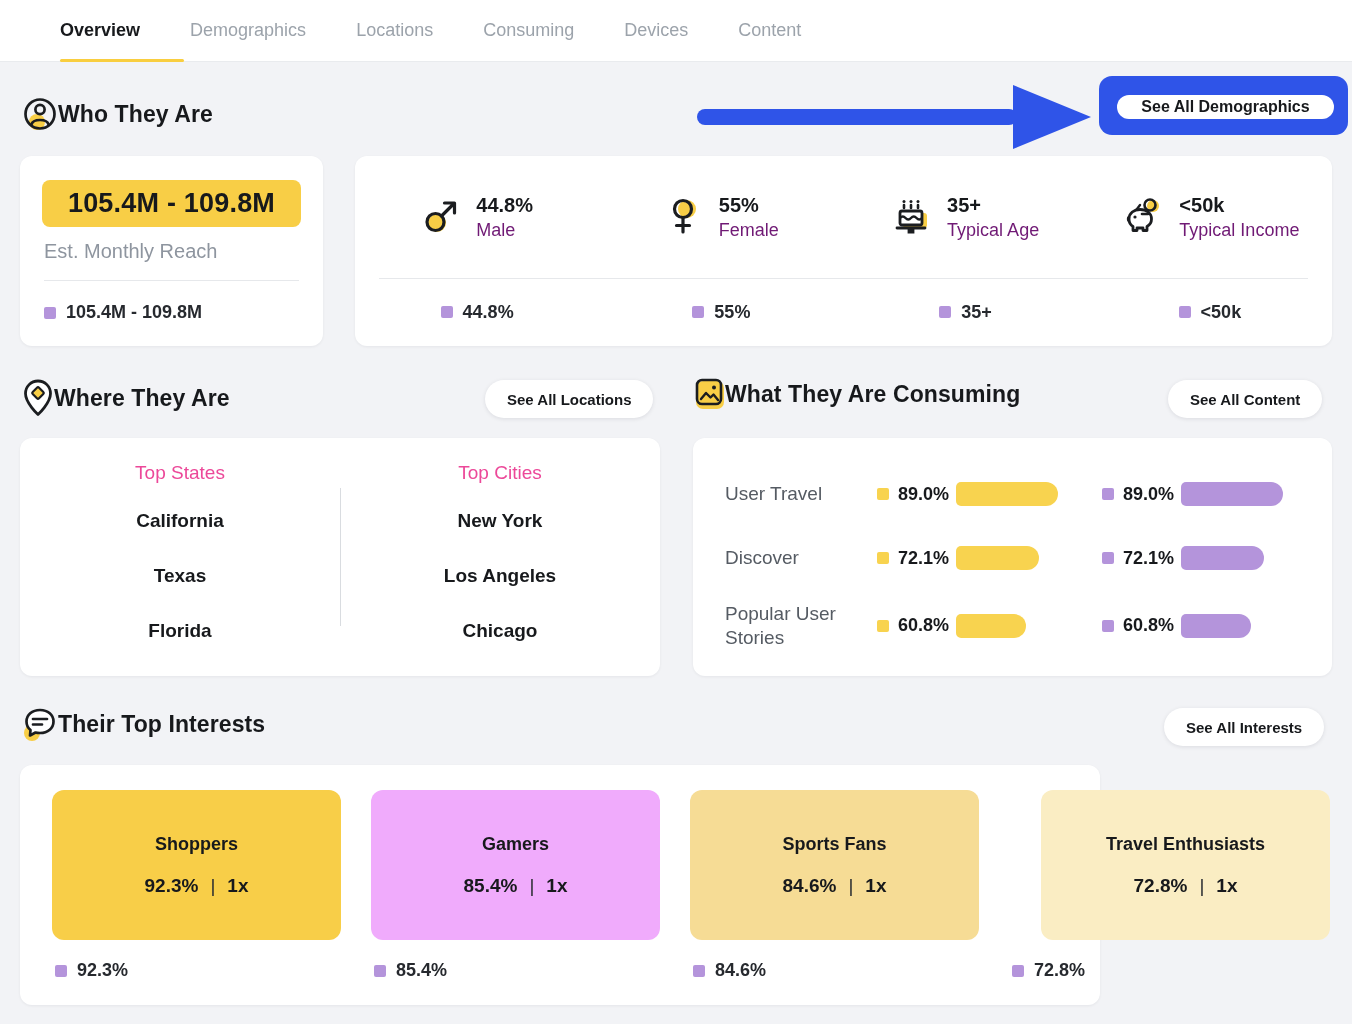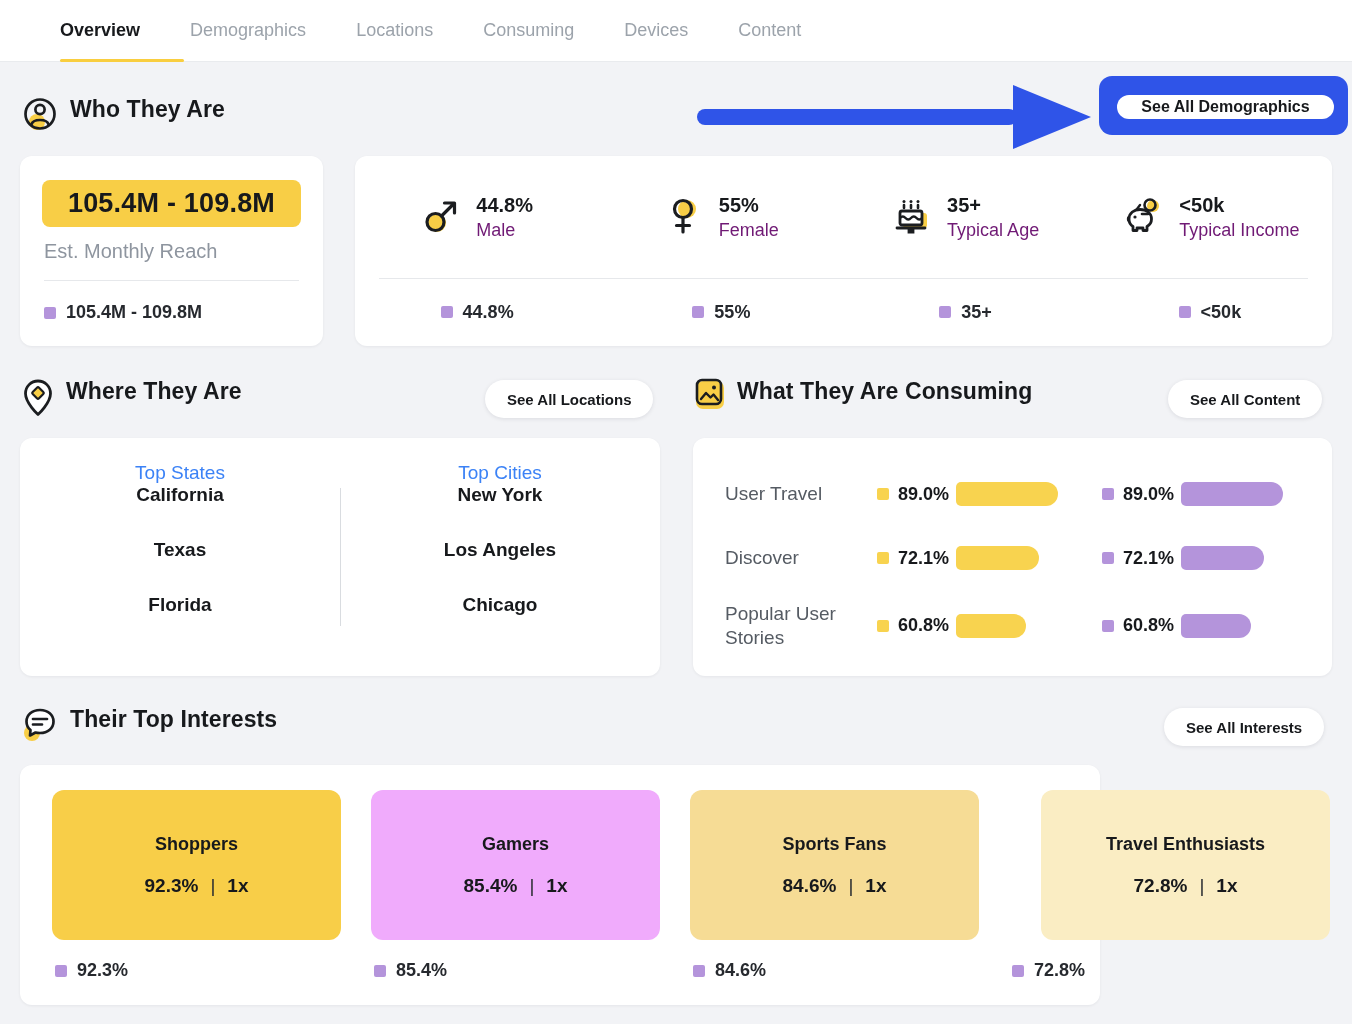--- a/index.html
+++ b/index.html
@@ -21,21 +21,21 @@
     font-size:18px; color:#9CA3AB; height:62px; display:flex; align-items:center;
     position:relative; cursor:pointer; white-space:nowrap;
   }
   .tab.active { color:#17191C; font-weight:700; }
   .tab.active::after {
     content:""; position:absolute; left:0; right:-44px; bottom:0; height:3px;
     background:#F9CE3F; border-radius:2px;
   }
 
   
-  .sec-header { position:absolute; display:flex; align-items:flex-start; gap:12px; }
+  .sec-header { position:absolute; display:flex; align-items:center; }
   .sec-title { font-size:23px; font-weight:800; letter-spacing:0.1px; }
   .pill-btn {
     position:absolute; height:38px; background:#FFFFFF; border:none;
     border-radius:19px; padding:16px 22px; font-family:inherit;
     font-size:15px; font-weight:700; color:#17191C;
     box-shadow:0 1px 4px rgba(16,24,40,0.10); cursor:pointer;
     display:flex; align-items:center; justify-content:center; white-space:nowrap;
   }
 
   
@@ -62,21 +62,21 @@
   .demo-cols { position:absolute; left:0; top:0; right:0; height:122px; display:flex; }
   .demo-col { flex:1; display:flex; align-items:center; justify-content:center; gap:15px; }
   .demo-val { font-size:20px; font-weight:800; }
   .demo-label { font-size:18px; color:#701a75; margin-top:3px; }
   .demo-foot { position:absolute; left:0; right:0; top:122px; bottom:0; display:flex; }
   .demo-foot-cell { flex:1; display:flex; align-items:center; justify-content:center; }
 
   
   .loc-cols { position:absolute; inset:0; display:flex; }
   .loc-col { flex:1; display:flex; flex-direction:column; align-items:center; padding-top:24px; }
-  .loc-head { font-size:19px; color:#3b82f6; }
+  .loc-head { font-size:19px; color:#ec4899; margin-bottom:26px; }
   .loc-item { font-size:19px; font-weight:700; margin-bottom:33px; }
   .loc-divider { position:absolute; left:320px; top:50px; bottom:50px; width:1px; background:#D9DCE0; }
 
   
   .cons-rows { position:absolute; inset:0; padding:36px 30px 0 32px; display:flex; flex-direction:column; gap:24px; }
   .cons-row { display:flex; align-items:center; min-height:40px; }
   .cons-label { width:152px; font-size:19px; color:#555B63; line-height:1.25; flex:none; }
   .cons-val { font-size:18px; font-weight:700; width:58px; margin-left:9px; flex:none; }
   .bar-wrap { width:118px; flex:none; }
   .bar { height:24px; border-radius:5px 12px 12px 5px; }

